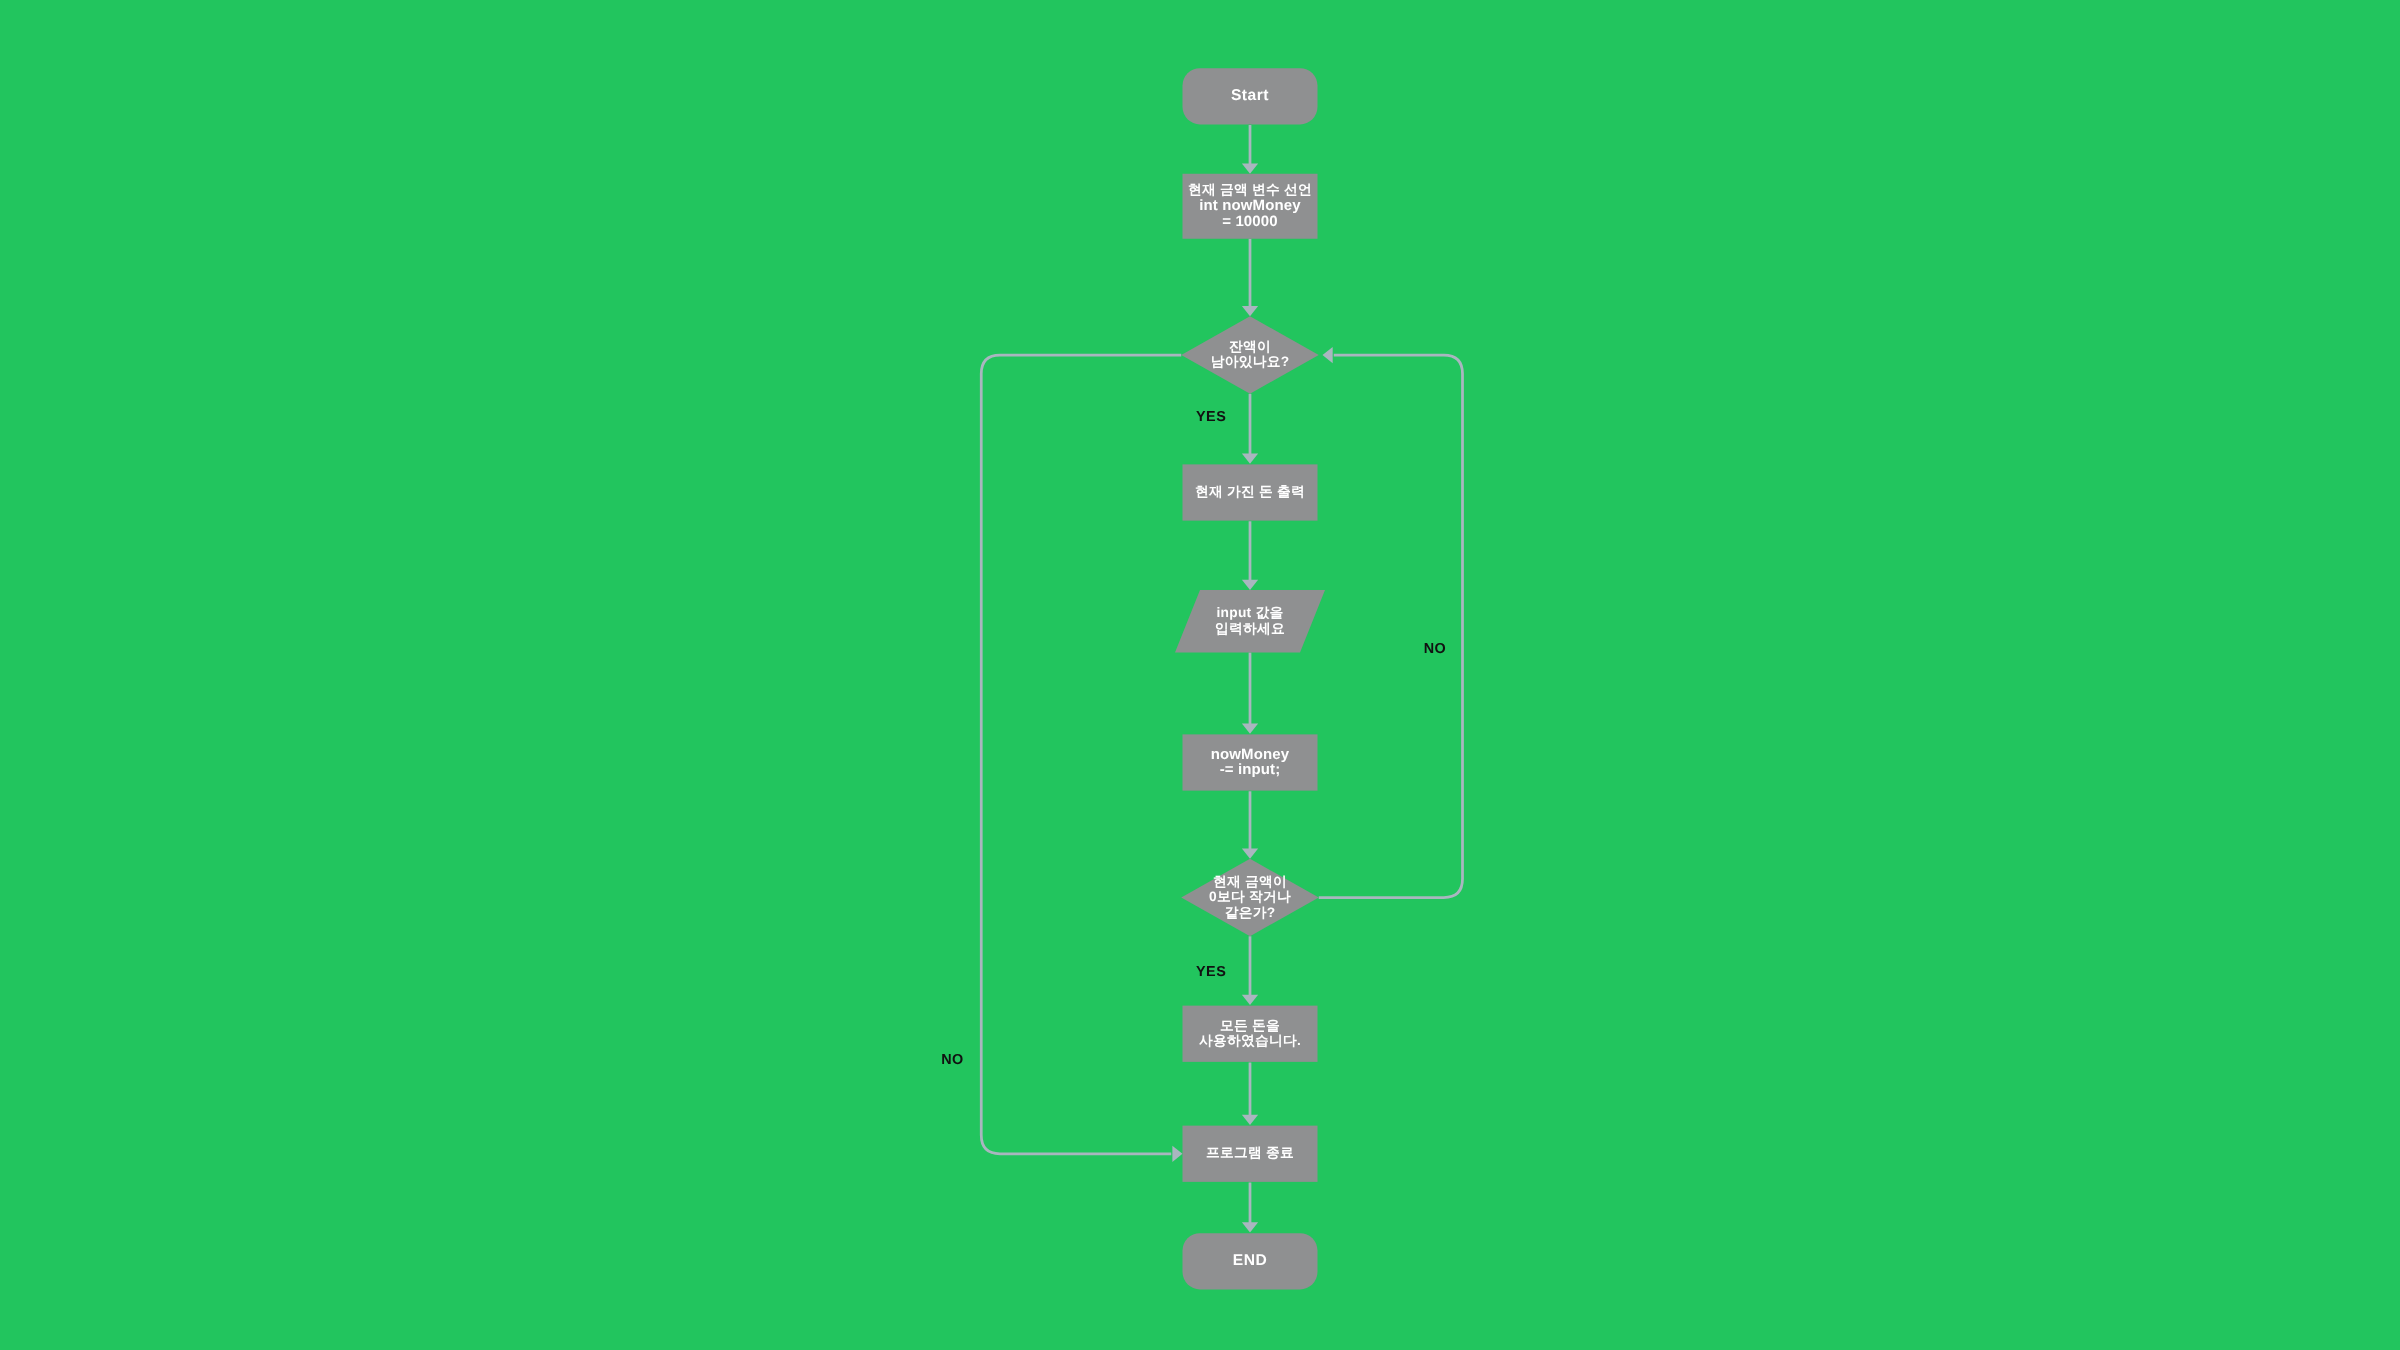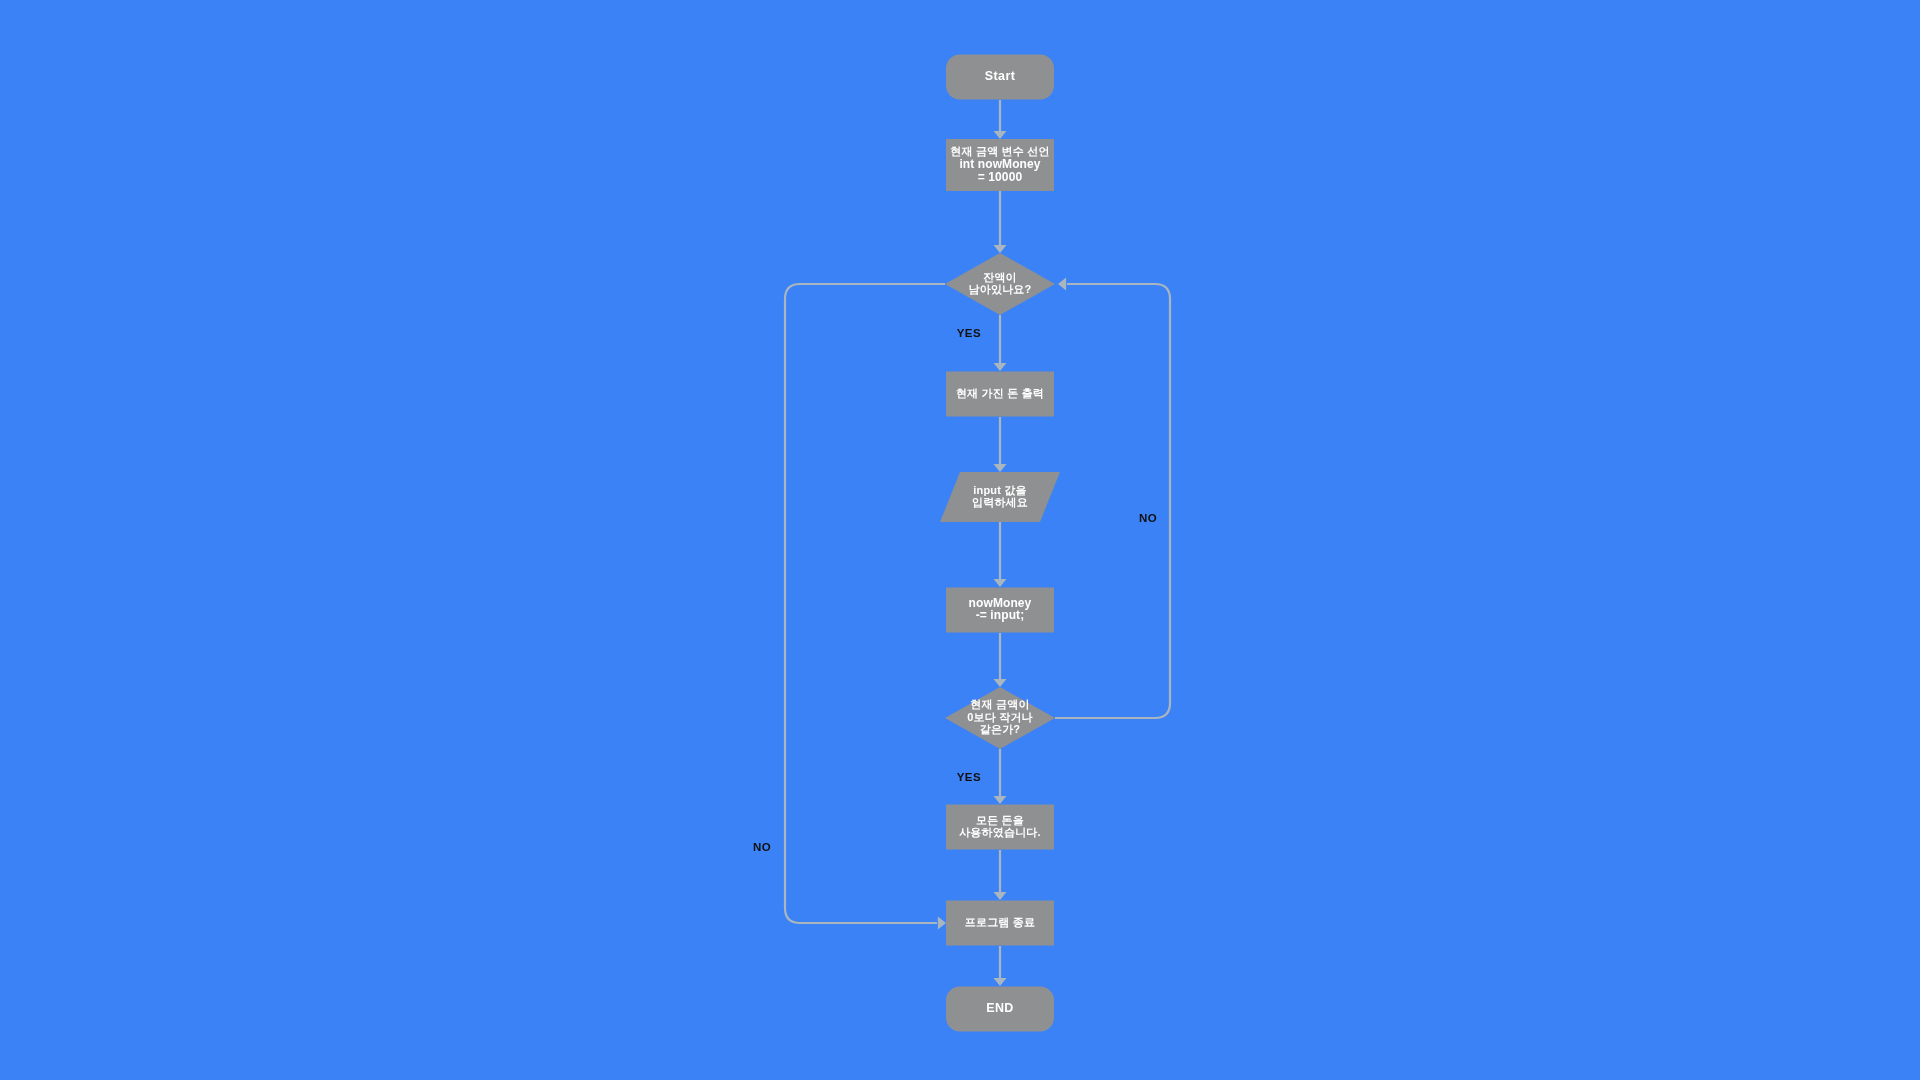--- a/index.html
+++ b/index.html
@@ -11,21 +11,21 @@
   body {
     width: 1920px;
     height: 1080px;
     overflow: hidden;
     font-family: "Liberation Sans", "DejaVu Sans", sans-serif;
   }
   #flowchart-canvas {
     position: relative;
     width: 1920px;
     height: 1080px;
-    background: #3b82f6;
+    background: #22c55e;
   }
   svg.flow-svg {
     display: block;
     width: 1920px;
     height: 1080px;
   }
   .node-shape {
     fill: #8f9091;
     stroke: none;
   }

